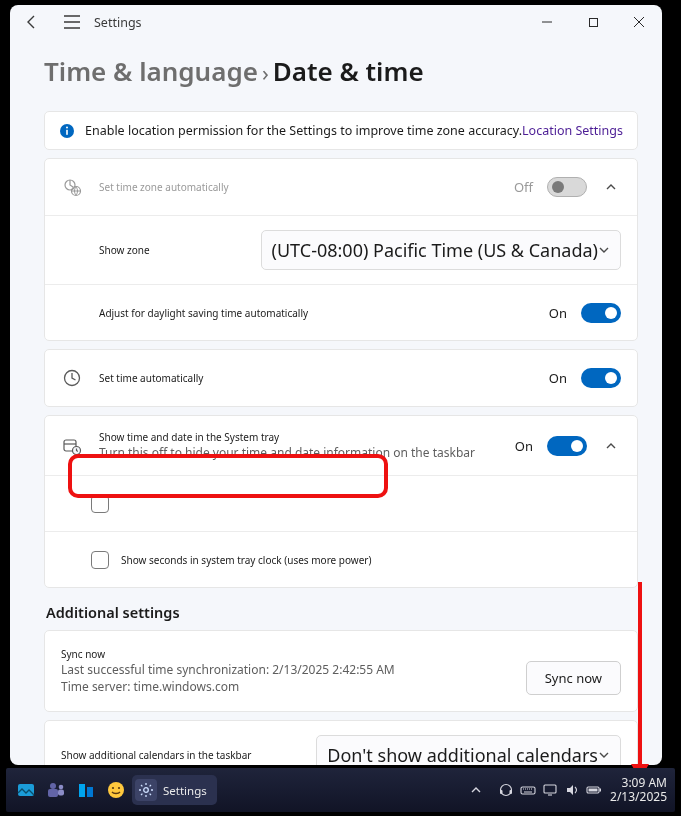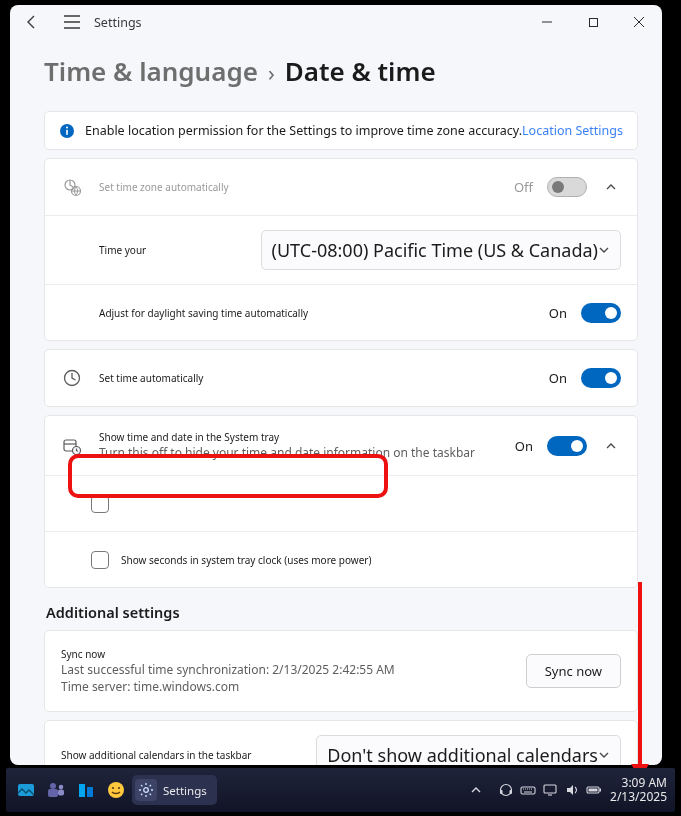--- a/index.html
+++ b/index.html
@@ -12,29 +12,29 @@
   }
   .window { position:absolute; left:10px; top:5px; width:652px; height:760px;
     background:#f5f7fb; border-radius:8px; box-shadow:0 8px 24px rgba(0,0,0,.3);
     display:flex; flex-direction:column; }
   .titlebar { height:34px; display:flex; align-items:center; }
   .nav-back { width:44px; display:flex; align-items:center; justify-content:center; color:#3a3a3a;}
   .hamburger { width:36px; display:flex; align-items:center; justify-content:center; color:#3a3a3a;}
   .app-title { font-size:12.5px; color:#3a3a3a; margin-left:4px; }
   .winbtns { margin-left:auto; display:flex; height:100%; }
   .winbtn { width:46px; display:flex; align-items:center; justify-content:center; color:#2a2a2a;}
-  .breadcrumb { padding: 14px 28px 8px 34px; display:flex; align-items:baseline; gap:10px; }
+  .breadcrumb { padding: 14px 28px 8px 34px; display:flex; align-items:baseline; gap:4px; }
   .crumb1 { font-size:26px; font-weight:600; color:#6e6e6e; }
   .crumb-sep { font-size:22px; color:#6e6e6e; }
   .crumb2 { font-size:26px; font-weight:600; }
   .content { flex:1; overflow:auto; padding:8px 24px 8px 34px; }
   .info-banner { background:#fff; border:1px solid #e6e6e6; border-radius:5px;
     padding:10px 14px; margin:6px 0 8px; display:flex; align-items:center; font-size:12.5px;}
   .info-banner .icon { width:16px; height:16px; margin-right:10px; }
-  .info-link { margin-left:auto; color:#3b82f6; }
+  .info-link { margin-left:auto; color:#4c1d95; }
   .card { background:#fff; border:1px solid #e6e6e6; border-radius:5px; margin:8px 0; }
   .row { display:flex; align-items:center; padding:14px 16px; min-height:56px; }
   .row + .row { border-top:1px solid #ececec; }
   .row-icon { width:22px; height:22px; margin-right:16px; display:flex;
     align-items:center; justify-content:center; color:#5a5a5a;}
   .row-icon.spacer { width:38px; margin-right:0; }
   .row-main { flex:1; }
   .row-title { font-size:10px; }
   .row-sub { font-size:12px; color:#5e5e5e; }
   .row-right { display:flex; align-items:center; gap:14px; }
@@ -152,21 +152,21 @@
           <div class="chev-btn">
             <svg width="12" height="12" viewBox="0 0 12 12">
                 <path d="M2 8l4-4 4 4" fill="none" stroke="currentColor" stroke-width="1.4"></path>
               </svg>
           </div>
         </div>
       </div>
       <div class="row">
         <div class="row-icon spacer"></div>
         <div class="row-main">
-            <div class="row-title">Time your</div>
+            <div class="row-title">Show zone</div>
           </div>
         <div class="row-right">
           <div class="select">
             <span>(UTC-08:00) Pacific Time (US &amp; Canada)</span>
             <svg width="12" height="12" viewBox="0 0 12 12">
                 <path d="M2 4l4 4 4-4" fill="none" stroke="#4a4a4a" stroke-width="1.4"></path>
               </svg>
           </div>
         </div>
       </div>
@@ -229,21 +229,21 @@
       </div>
       <div class="row" style="padding-left:46px;">
         <div class="chk"></div>
         <div class="row-title">Show seconds in system tray clock (uses more power)</div>
       </div>
     </div>
 
     <div class="section-header">Additional settings</div>
 
     <div class="card">
-      <div class="row" style="align-items:center;padding-top:16px;padding-bottom:16px;">
+      <div class="row" style="align-items:flex-end;padding-top:16px;padding-bottom:16px;">
         <div class="row-main">
           <div class="row-title">Sync now</div>
           <div class="row-sub">Last successful time synchronization: 2/13/2025 2:42:55 AM</div>
           <div class="row-sub">Time server: time.windows.com</div>
         </div>
         <div class="row-right">
           <div class="btn-outline">Sync now</div>
         </div>
       </div>
     </div>

